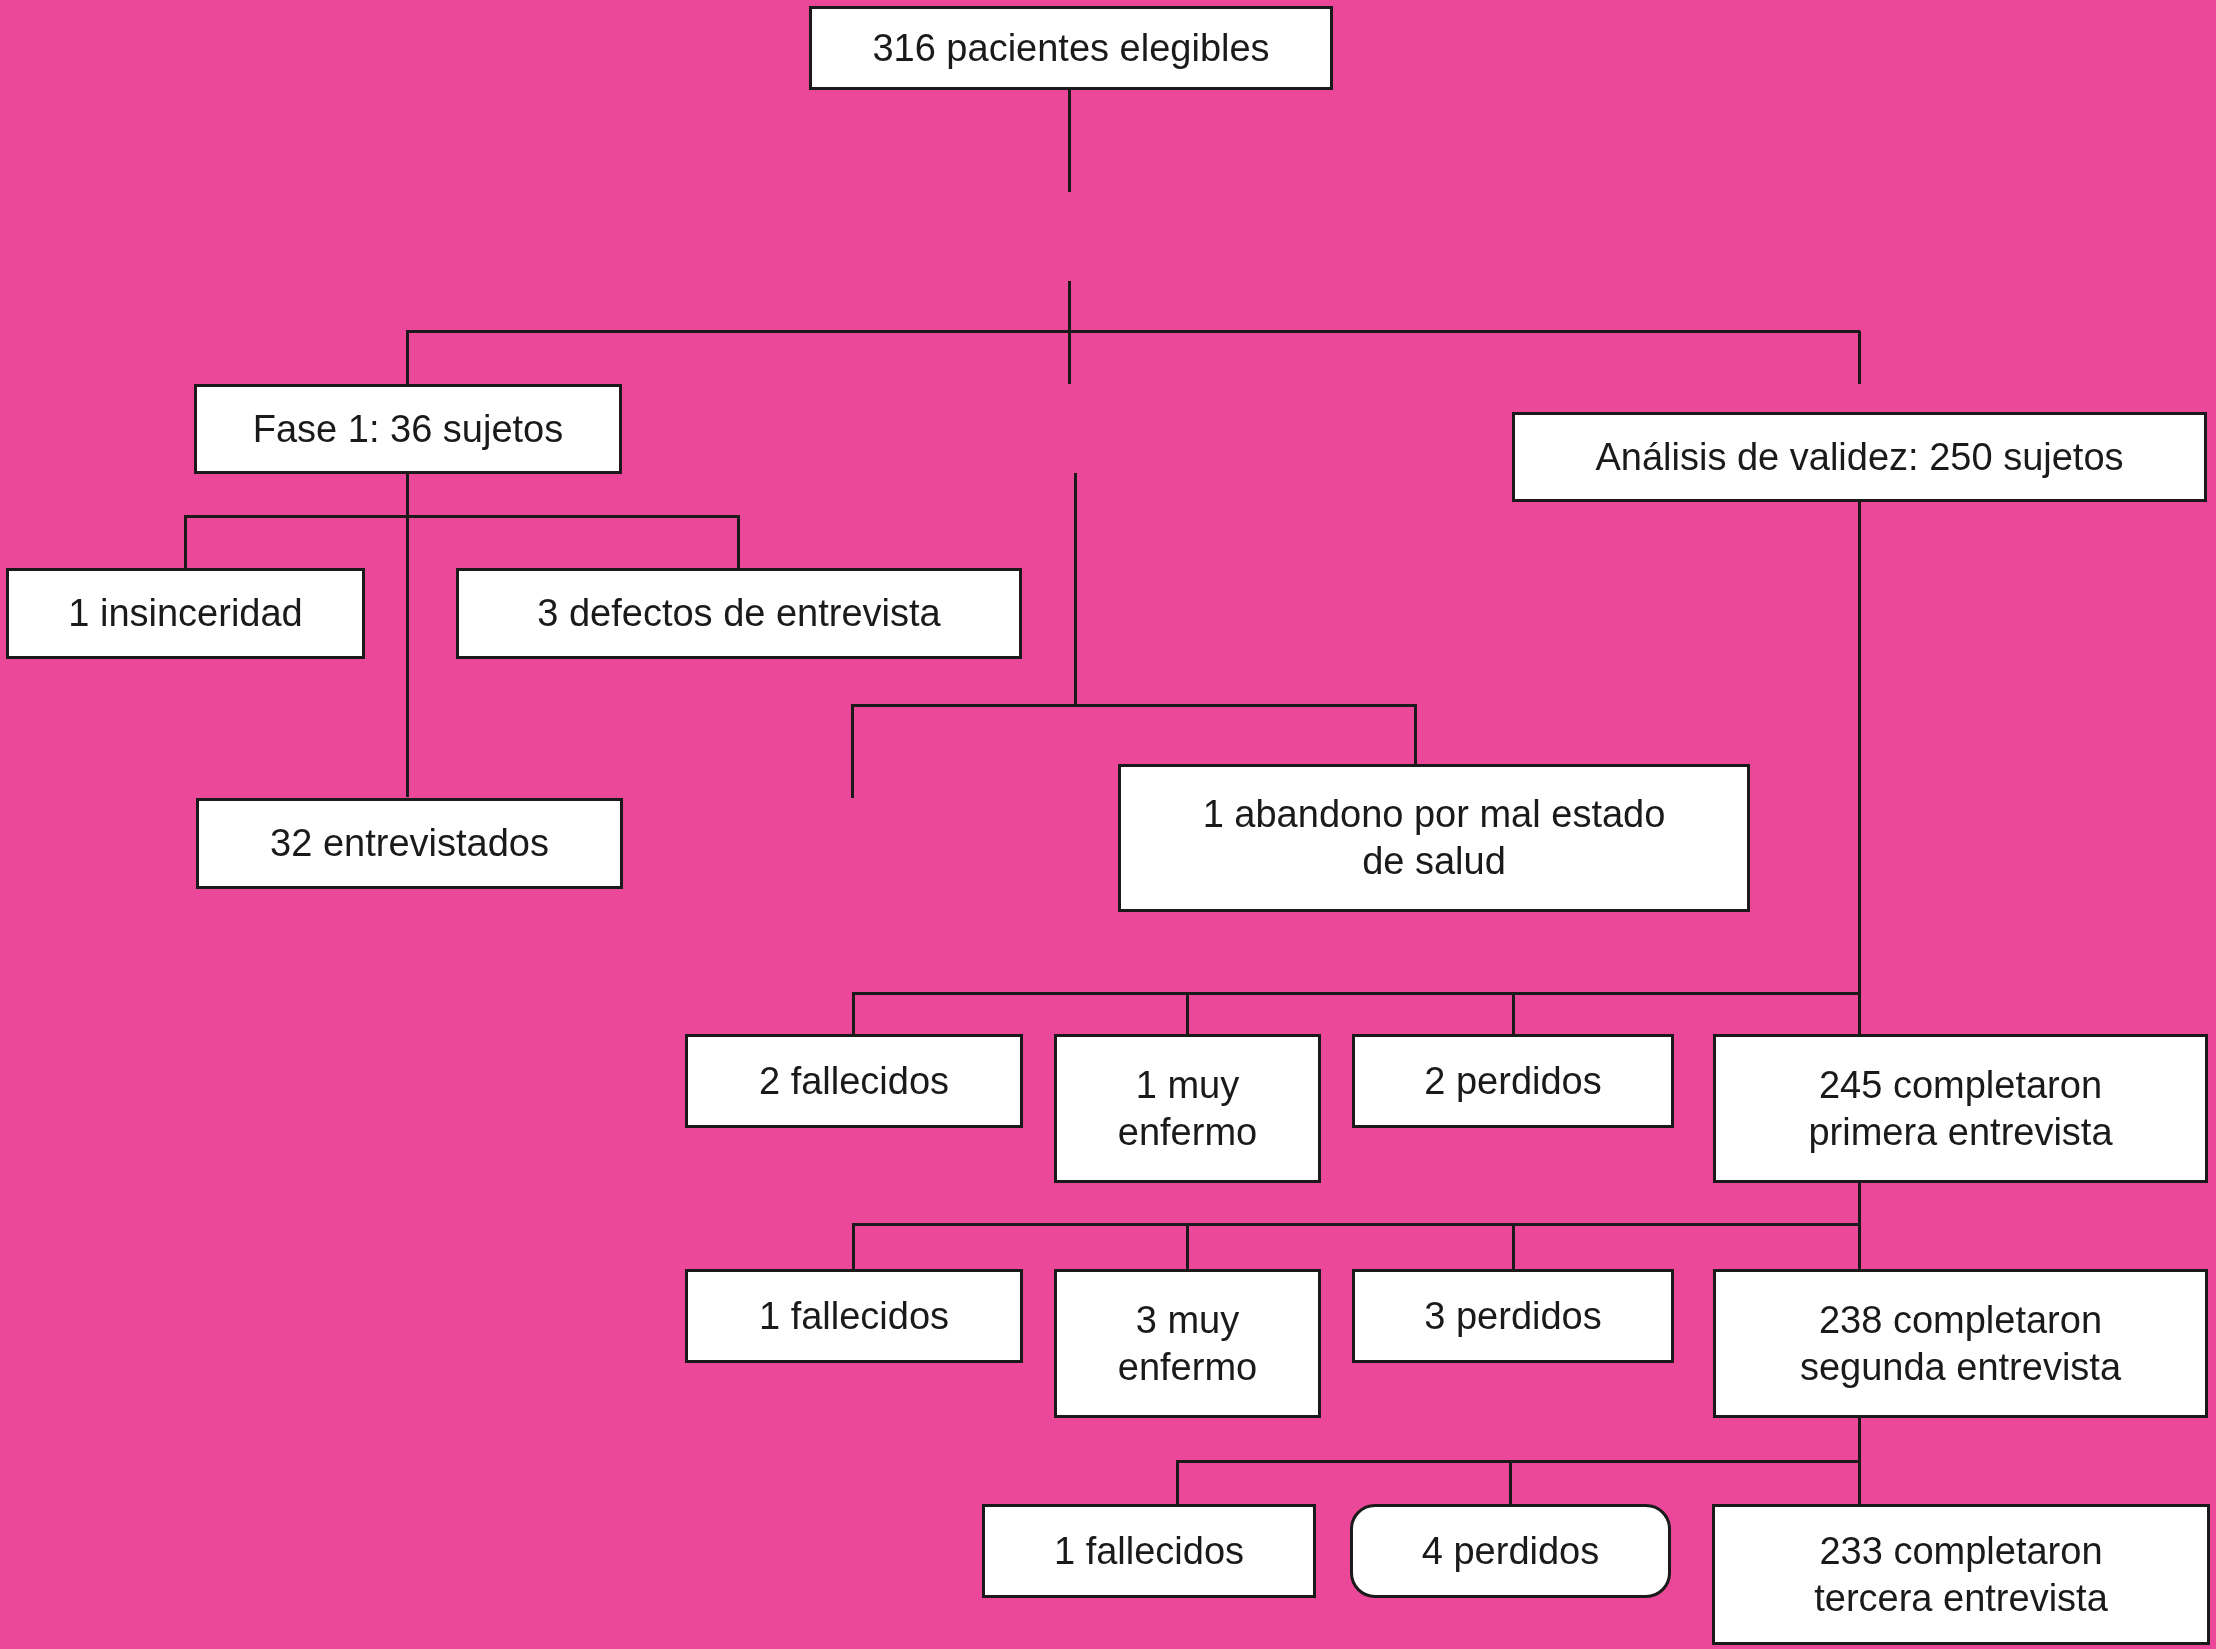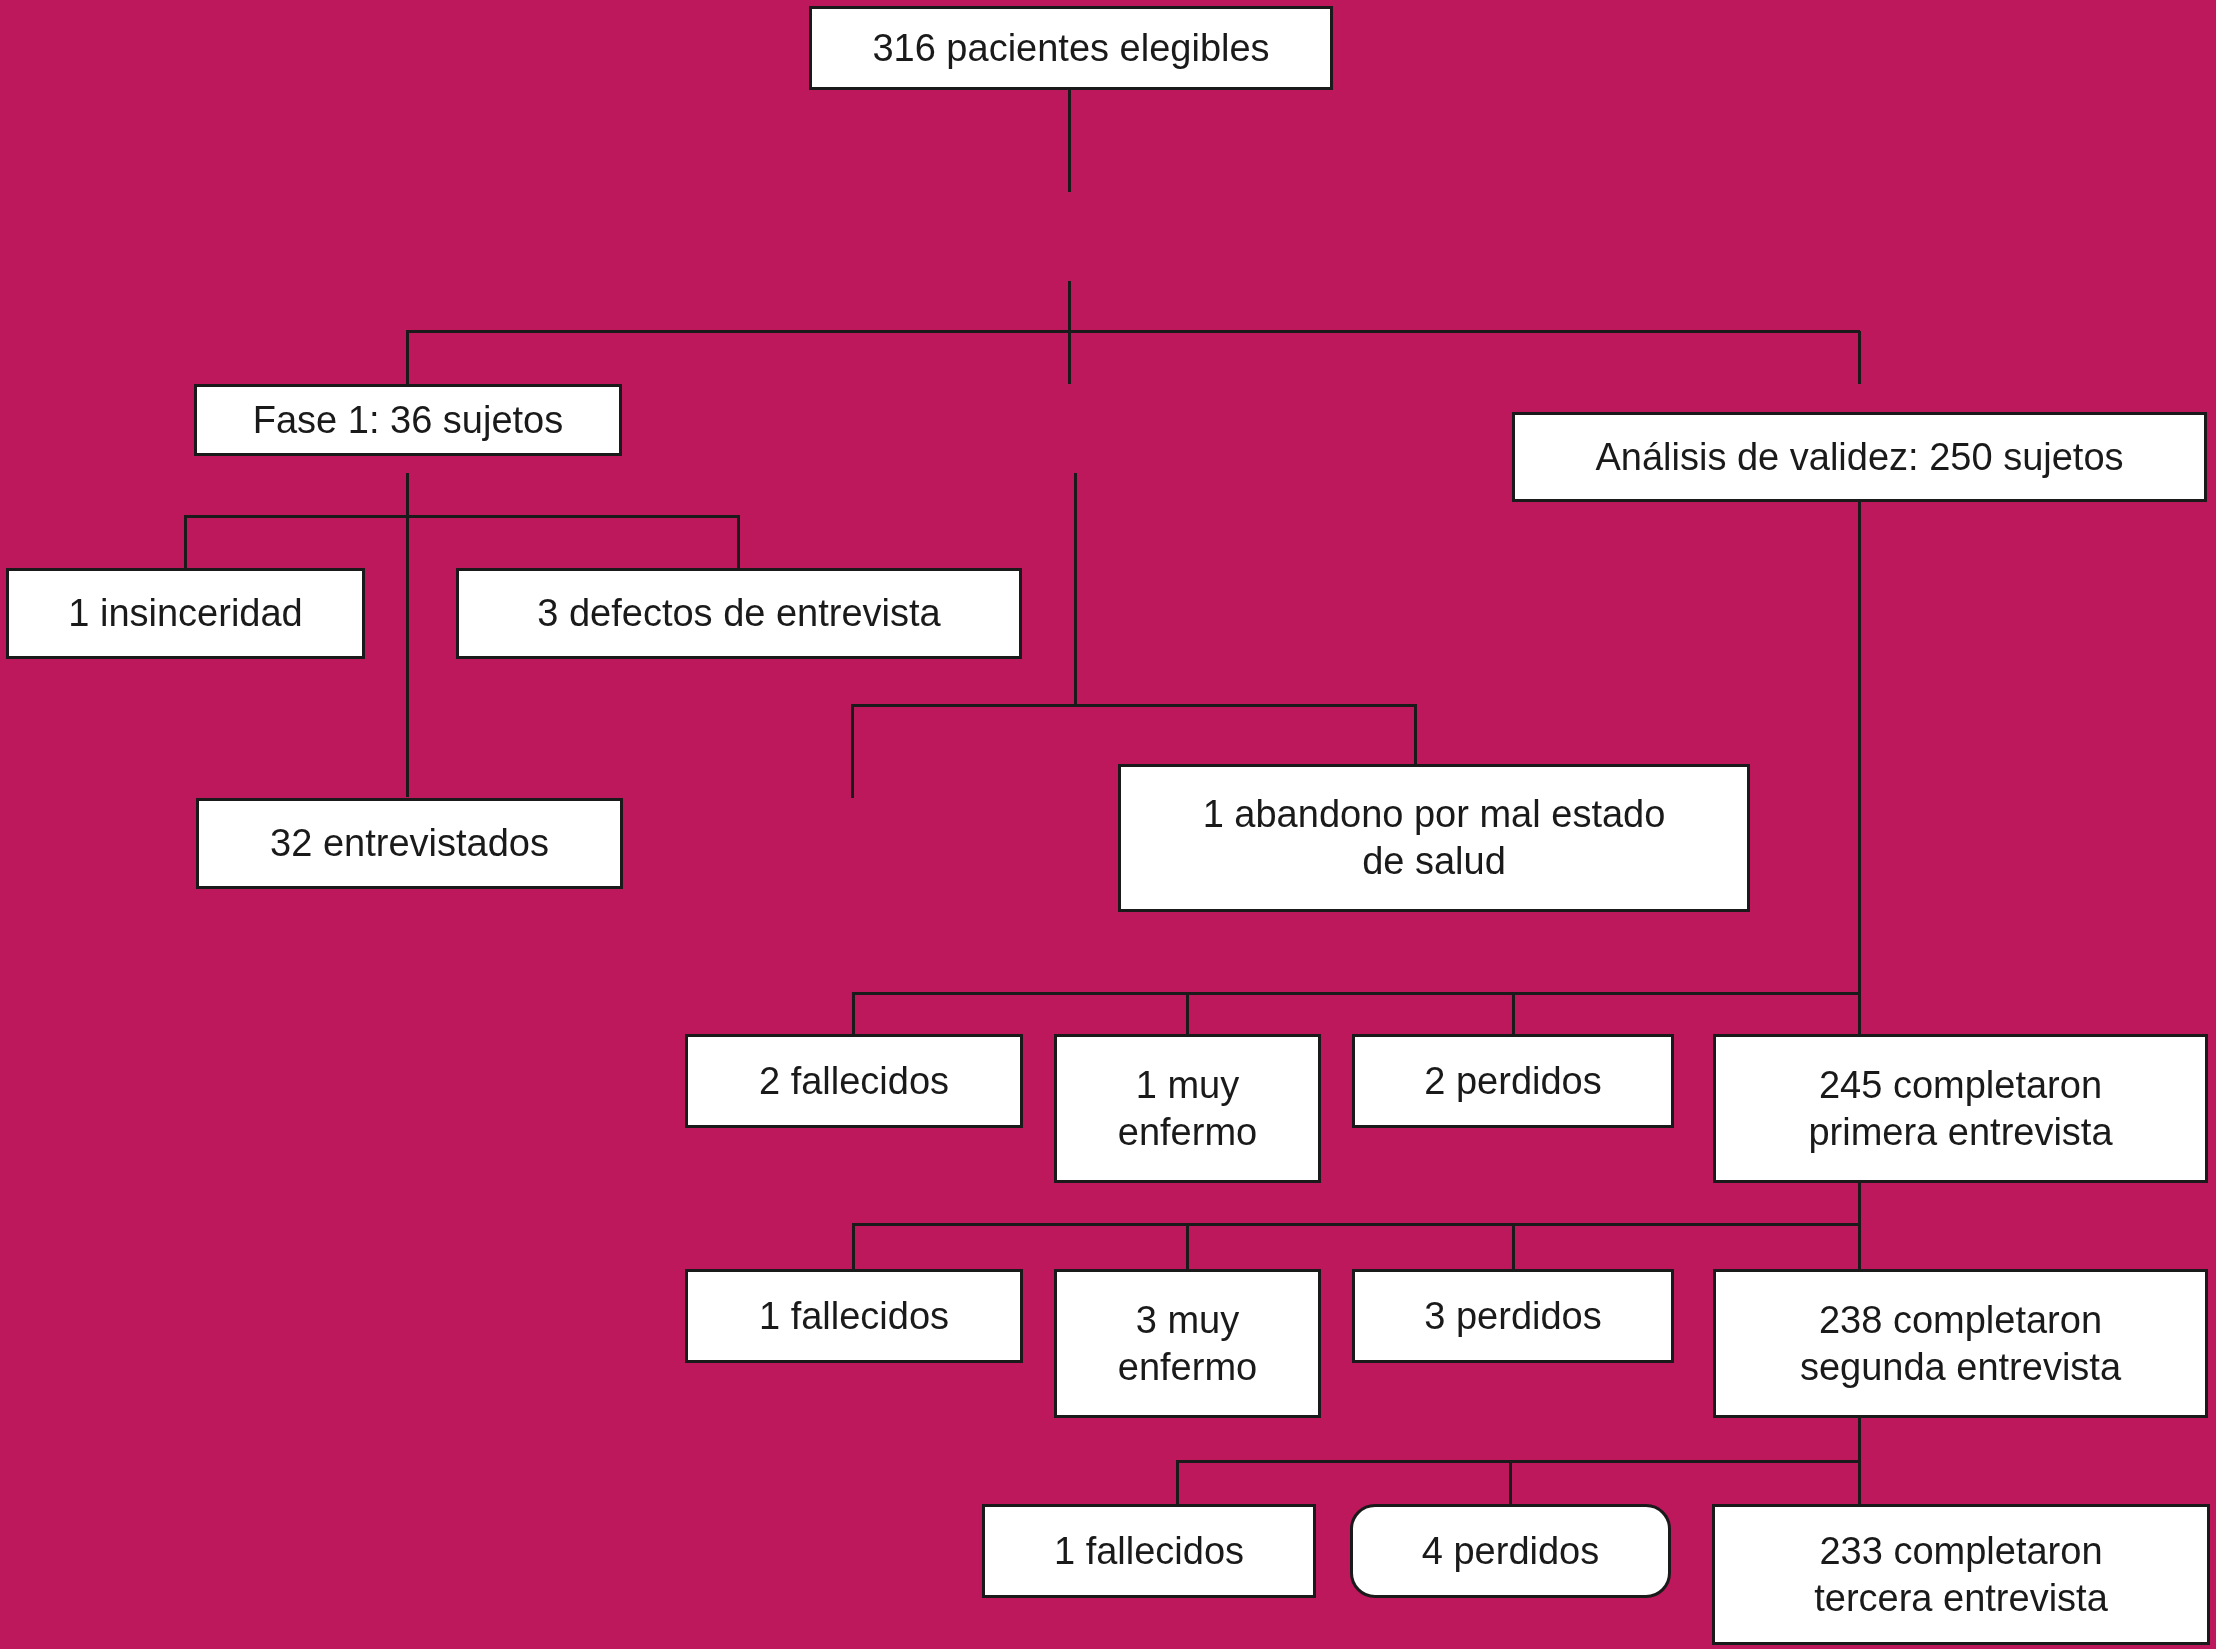--- a/index.html
+++ b/index.html
@@ -1,20 +1,20 @@
 <!DOCTYPE html>
 <html style="font-size:12px"><head>
 <meta charset="utf-8">
 <style>
   html, body { margin: 0; padding: 0; background: #ffffff; }
   .canvas {
     position: relative;
     width: 2216px;
     height: 1650px;
-    background: #be185d;
+    background: #ec4899;
     font-family: "Liberation Sans", sans-serif;
     color: #1a1a1a;
   }
   .box {
     position: absolute;
     box-sizing: border-box;
     background: #ffffff;
     border: 3px solid #1a1a1a;
     display: flex;
     align-items: center;
@@ -59,21 +59,21 @@
   <div class="line" style="left:852px; top:1223px; width:1008px; height:3px;"></div>
   <div class="line" style="left:852px; top:1224px; width:3px; height:45px;"></div>
   <div class="line" style="left:1186px; top:1224px; width:3px; height:45px;"></div>
   <div class="line" style="left:1512px; top:1224px; width:3px; height:45px;"></div>
   <div class="line" style="left:1858px; top:1418px; width:3px; height:86px;"></div>
   <div class="line" style="left:1176px; top:1460px; width:685px; height:3px;"></div>
   <div class="line" style="left:1176px; top:1461px; width:3px; height:43px;"></div>
   <div class="line" style="left:1509px; top:1461px; width:3px; height:43px;"></div>
 
   <div class="box" style="left:809px; top:6px;    width:524px;  height:84px;">316 pacientes elegibles</div>
-  <div class="box" style="left:194px;  top:384px;  width:428px;  height:72px;">Fase 1: 36 sujetos</div>
+  <div class="box" style="left:194px;  top:384px;  width:428px;  height:90px;">Fase 1: 36 sujetos</div>
   <div class="box" style="left:1512px; top:384px;  width:695px;  height:90px;margin-top:28px;">Análisis de validez: 250 sujetos</div>
   <div class="box" style="left:6px;    top:568px;  width:359px;  height:91px;">1 insinceridad</div>
   <div class="box" style="left:456px;  top:568px;  width:566px;  height:91px;">3 defectos de entrevista</div>
   <div class="box" style="left:196px;  top:798px; width:427px;  height:91px;">32 entrevistados</div>
   <div class="box" style="left:1118px; top:764px; width:632px;  height:148px;">1 abandono por mal estado
 de salud</div>
   <div class="box" style="left:685px;  top:1034px; width:338px;  height:94px;">2 fallecidos</div>
   <div class="box" style="left:1054px; top:1034px; width:267px;  height:149px;">1 muy
 enfermo</div>
   <div class="box" style="left:1352px; top:1034px; width:322px;  height:94px;">2 perdidos</div>

